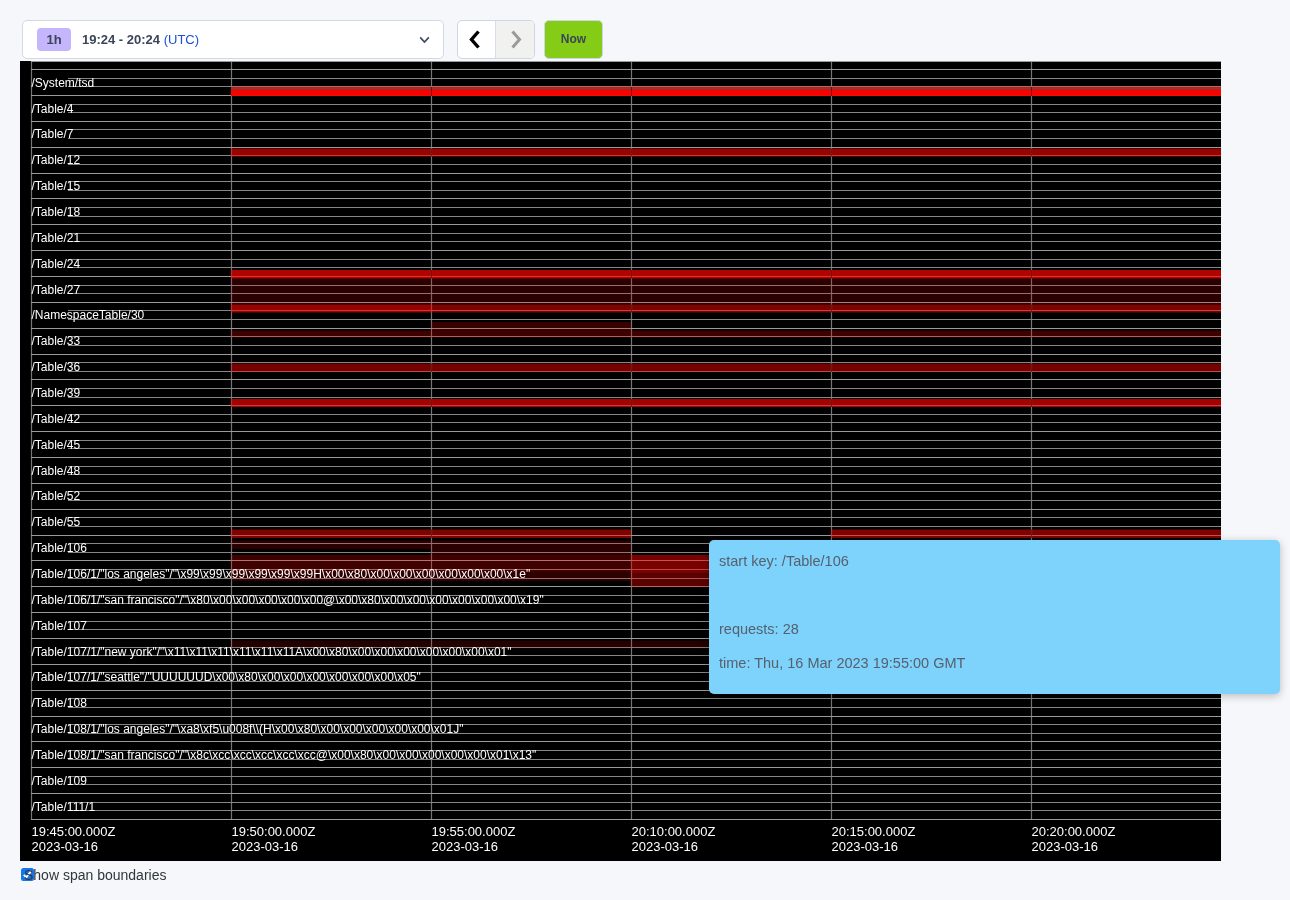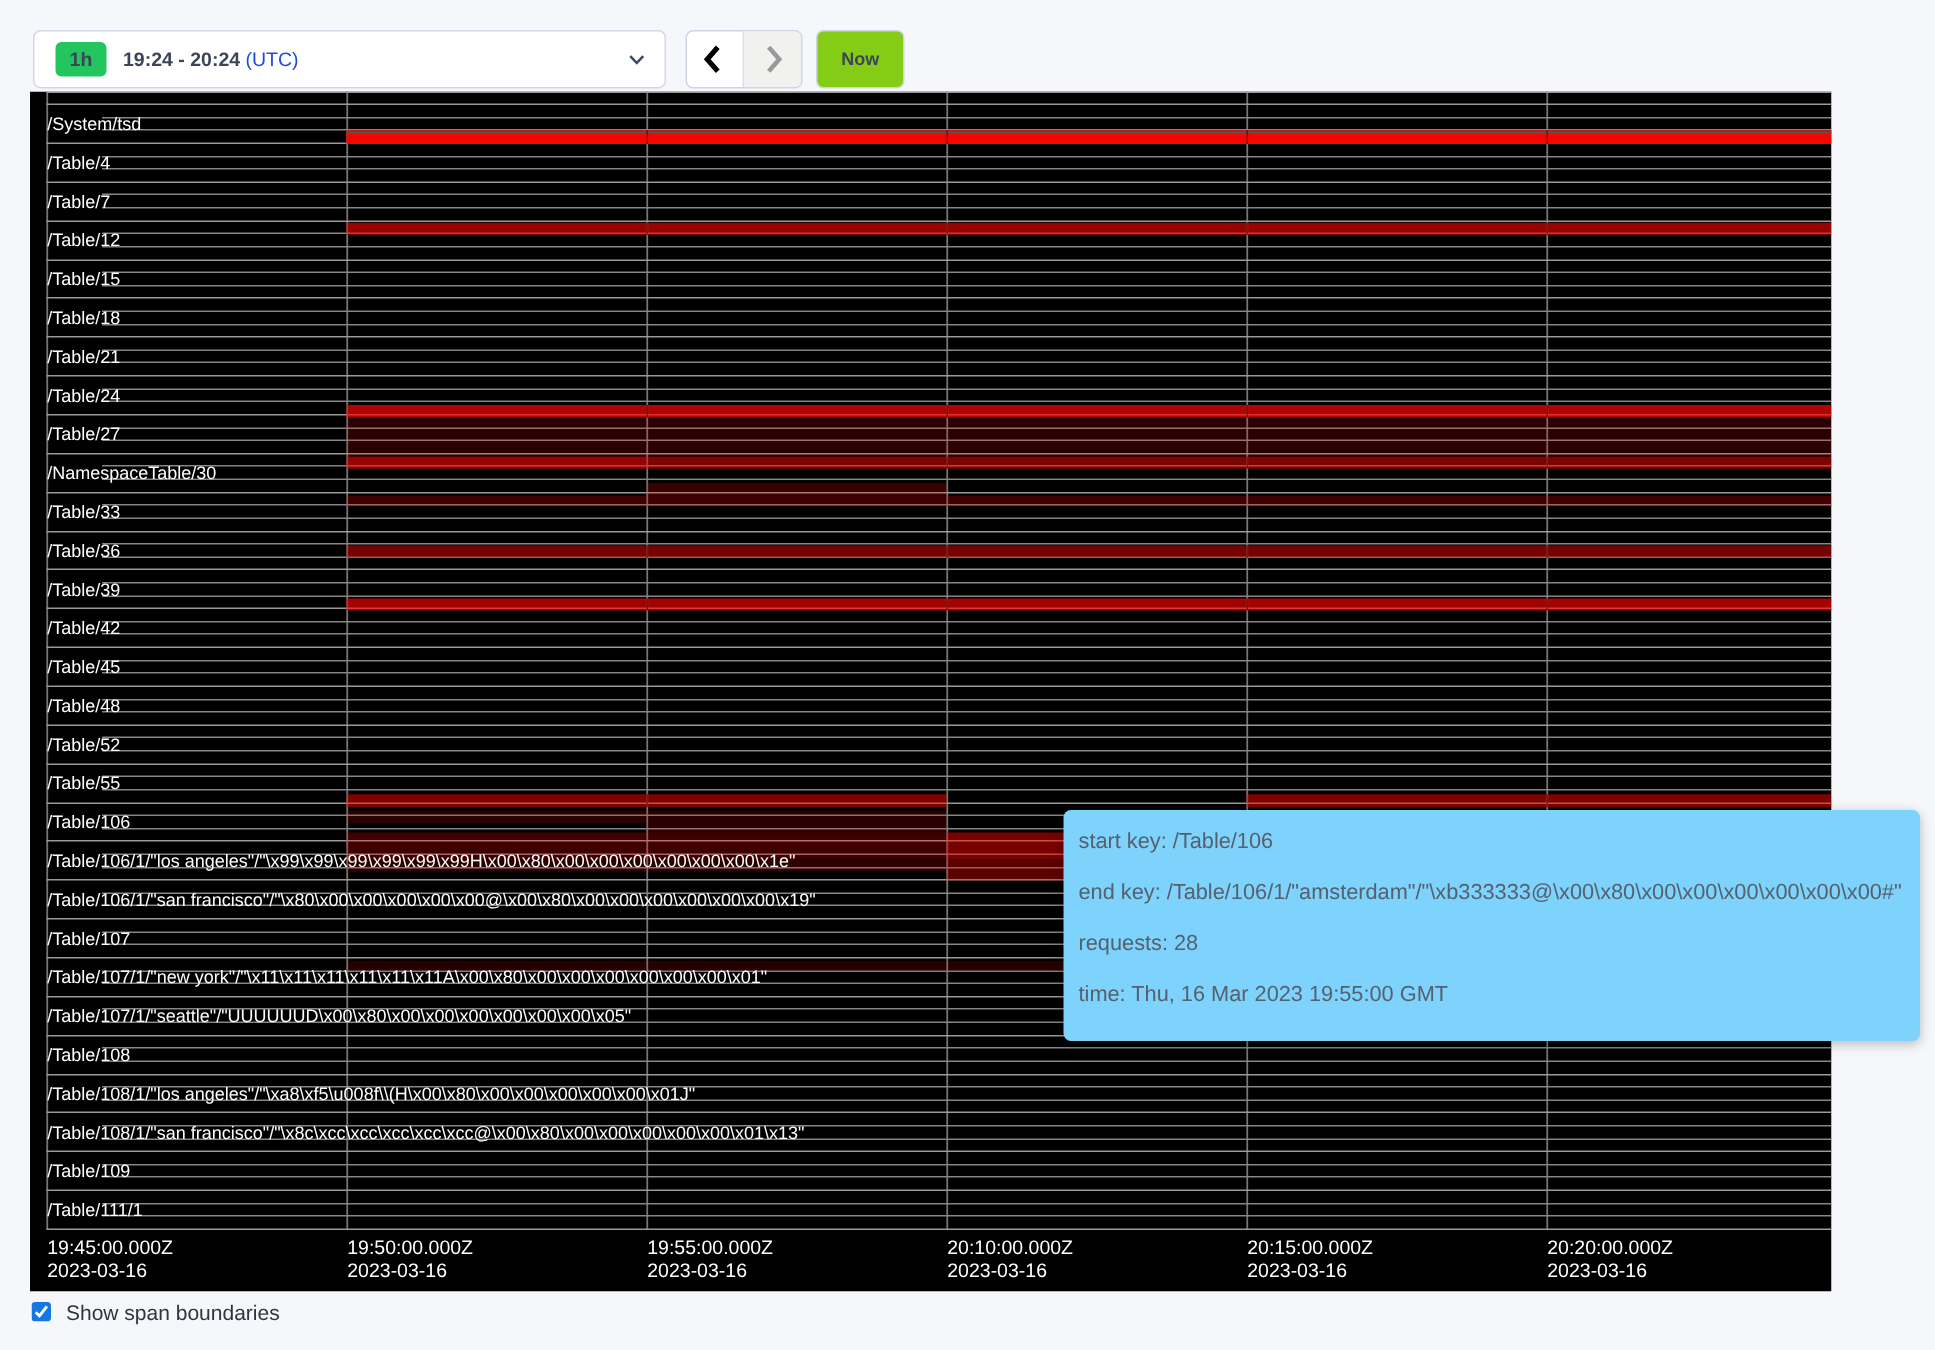--- a/index.html
+++ b/index.html
@@ -3,35 +3,35 @@
 <meta charset="utf-8">
 <style>
 * { margin:0; padding:0; box-sizing:border-box; -webkit-font-smoothing:antialiased; }
 html,body { width:1290px; height:900px; background:#f5f7fa; font-family:"Liberation Sans", sans-serif; overflow:hidden; }
 .abs { position:absolute; }
 .dropdown {
   left:22px; top:20px; width:422px; height:39px; background:#fff;
   border:1px solid #d3d8e7; border-radius:5px;
 }
 .badge {
-  left:37px; top:28px; width:34px; height:23px; background:#22c55e; border-radius:4px;
+  left:37px; top:28px; width:34px; height:23px; background:#c4b5fd; border-radius:4px;
   color:#3b4558; font-size:13px; font-weight:bold; text-align:center; line-height:23px;
 }
 .trange { left:82px; top:32px; font-size:13px; color:#3b4558; font-weight:bold; }
 .trange .utc { color:#1d4ed8; font-weight:normal; }
 .btngroup { left:457px; top:20px; width:78px; height:39px; background:#fff; border:1px solid #cfd5e5; border-radius:5px; overflow:hidden; }
 .btnnext { left:495px; top:21px; width:39px; height:37px; background:#f1f1ef; border-left:1px solid #d8dce8; border-radius:0 4px 4px 0; }
 .nowbtn { left:544px; top:20px; width:59px; height:39px; background:#84cc16; border:1px solid #cfd5e5; border-radius:5px;
   color:#3b4558; font-size:12px; font-weight:bold; text-align:center; line-height:37px; }
 .tooltip {
   left:709px; top:540px; width:571px; height:154px; background:#7dd3fc; border-radius:5px;
   box-shadow:0 2px 8px rgba(0,0,0,0.25); color:#56606e; font-size:14.5px;
 }
 .tooltip div { position:absolute; left:10px; white-space:nowrap; }
-.cblabel { left:44px; top:867px; font-size:14px; color:#30363d; }
+.cblabel { left:24px; top:867px; font-size:14px; color:#30363d; }
 </style>
 </head>
 <body>
 <div class="abs dropdown"></div>
 <div class="abs badge">1h</div>
 <div class="abs trange">19:24 - 20:24 <span class="utc">(UTC)</span></div>
 <svg class="abs" style="left:419px;top:36px" width="11" height="8" viewBox="0 0 11 8">
     <path d="M1.2 1.4 L5.5 6 L9.8 1.4" stroke="#3e4a63" stroke-width="1.7" fill="none"></path>
   </svg>
 <div class="abs btngroup"></div>
@@ -110,21 +110,20 @@
 <text x="611.5" y="775">20:10:00.000Z</text>
 <text x="611.5" y="790">2023-03-16</text>
 <text x="811.5" y="775">20:15:00.000Z</text>
 <text x="811.5" y="790">2023-03-16</text>
 <text x="1011.5" y="775">20:20:00.000Z</text>
 <text x="1011.5" y="790">2023-03-16</text>
 </g>
 </svg>
 <div class="abs tooltip">
   <div style="top:13px">start key: /Table/106</div>
-  <div style="top:47px">end key: /Table/106/1/"amsterdam"/"\xb333333@\x00\x80\x00\x00\x00\x00\x00\x00#"</div>
   <div style="top:81px">requests: 28</div>
   <div style="top:115px">time: Thu, 16 Mar 2023 19:55:00 GMT</div>
 </div>
 <svg class="abs" style="left:21px;top:868px" width="13" height="13" viewBox="0 0 13 13">
     <rect x="0" y="0" width="13" height="13" rx="2.5" fill="#1576e8"></rect>
     <path d="M2.8 6.8 L5.3 9.3 L10.3 2.9" stroke="#fff" stroke-width="1.9" fill="none"></path>
   </svg>
 <div class="abs cblabel">Show span boundaries</div>
 
 </body></html>

